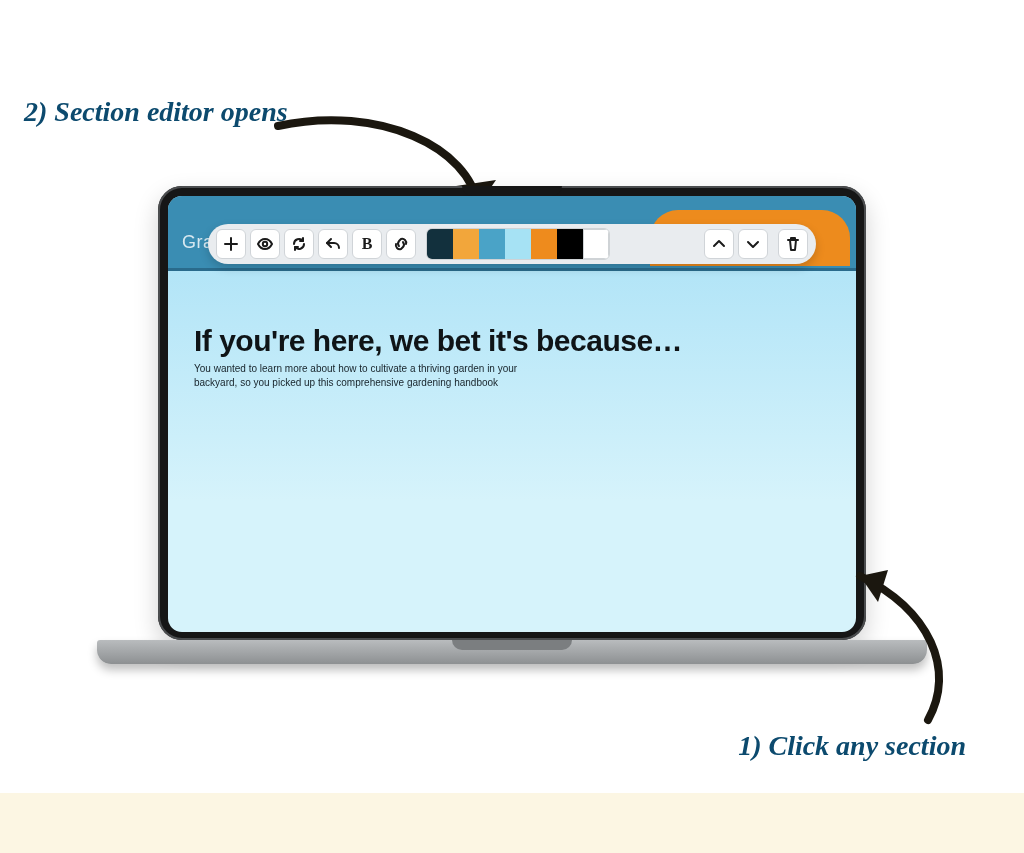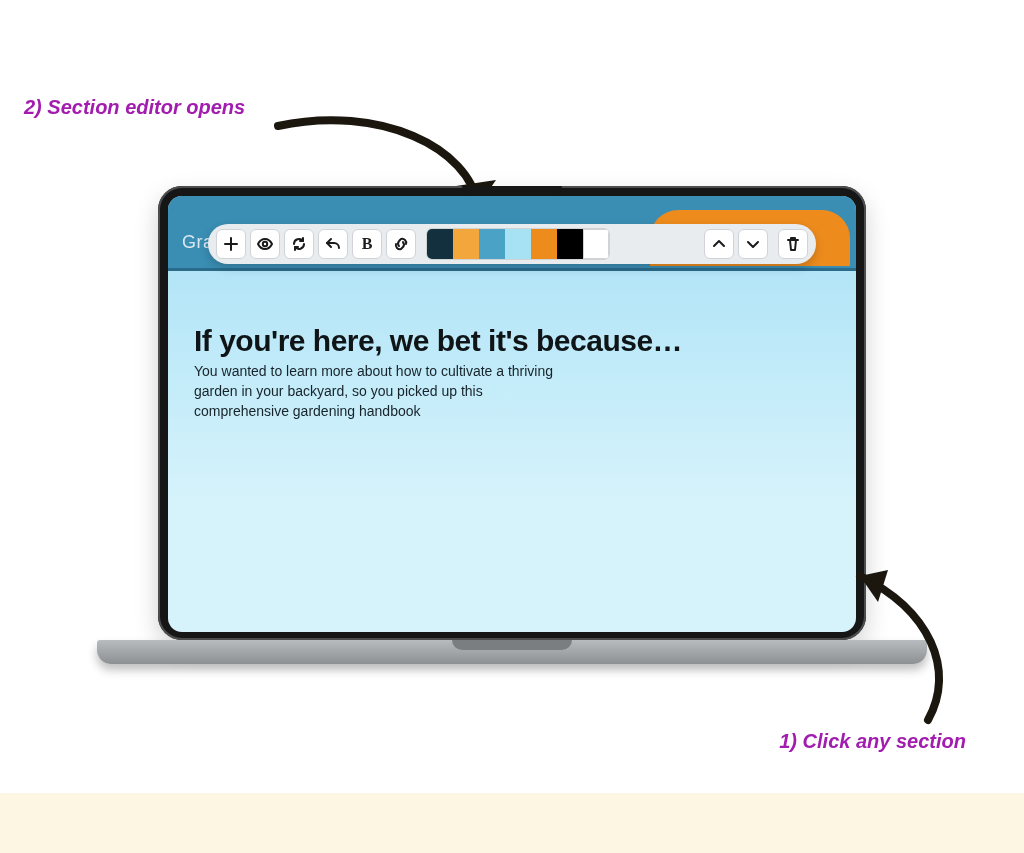--- a/index.html
+++ b/index.html
@@ -82,24 +82,24 @@
     position: relative;
   }
   .book::before { content:""; position:absolute; left:-10px; top:-6px; width:10px; height:calc(100% + 12px); background:#f3f4f6; border-radius:3px 0 0 3px; box-shadow: inset -2px 0 3px rgba(0,0,0,.1);}
   .book-title { color: #1d6286; font-weight: 800; font-size: 20px; letter-spacing: 1px; font-family: Georgia, 'Times New Roman', serif; }
   .book-sub { margin-top: 8px; font-size: 9px; color: #555; font-family: Georgia, serif; line-height: 1.3; }
   .pen { position: absolute; right: -16px; top: -18px; width: 10px; height: 190px; background: linear-gradient(#e9e9e9,#cfcfcf); border-radius: 5px 5px 3px 3px; box-shadow: 1px 1px 3px rgba(0,0,0,.2);}
   .pen::after{content:"";position:absolute;top:-10px;left:1px;width:8px;height:10px;background:#9aa0a4;border-radius:4px 4px 0 0;}
 
   .text-col { flex: 1; padding-top: 30px; }
   .hero-heading { font-size: 30px; font-weight: 800; color: #0f1417; line-height: 1.18; letter-spacing: -.5px; margin-bottom: 4px; }
-  .hero-p { font-size: 14px; color: #17232a; line-height: 1.4; margin-bottom: 16px; max-width: 360px; }
+  .hero-p { font-size: 10px; color: #17232a; line-height: 1.4; margin-bottom: 16px; max-width: 360px; }
 
   
-  .anno { position: absolute; font-family: Liberation Sans, sans-serif; font-size: 20px; color: #a21caf; font-style: italic; font-weight: 600; }
+  .anno { position: absolute; font-family: Liberation Serif, serif; font-size: 28px; color: #0c4a6e; font-style: italic; font-weight: 600; }
   .anno-top { left: 24px; top: 96px; }
   .anno-bottom { right: 58px; top: 730px; }
 
   .arrow { position: absolute; }
   .arrow svg { overflow: visible; }
   .arrow path { stroke: #1b170f; stroke-width: 8; fill: none; stroke-linecap: round; }
   .arrowhead { fill: #1b170f; }
 </style>
 </head>
 <body>

